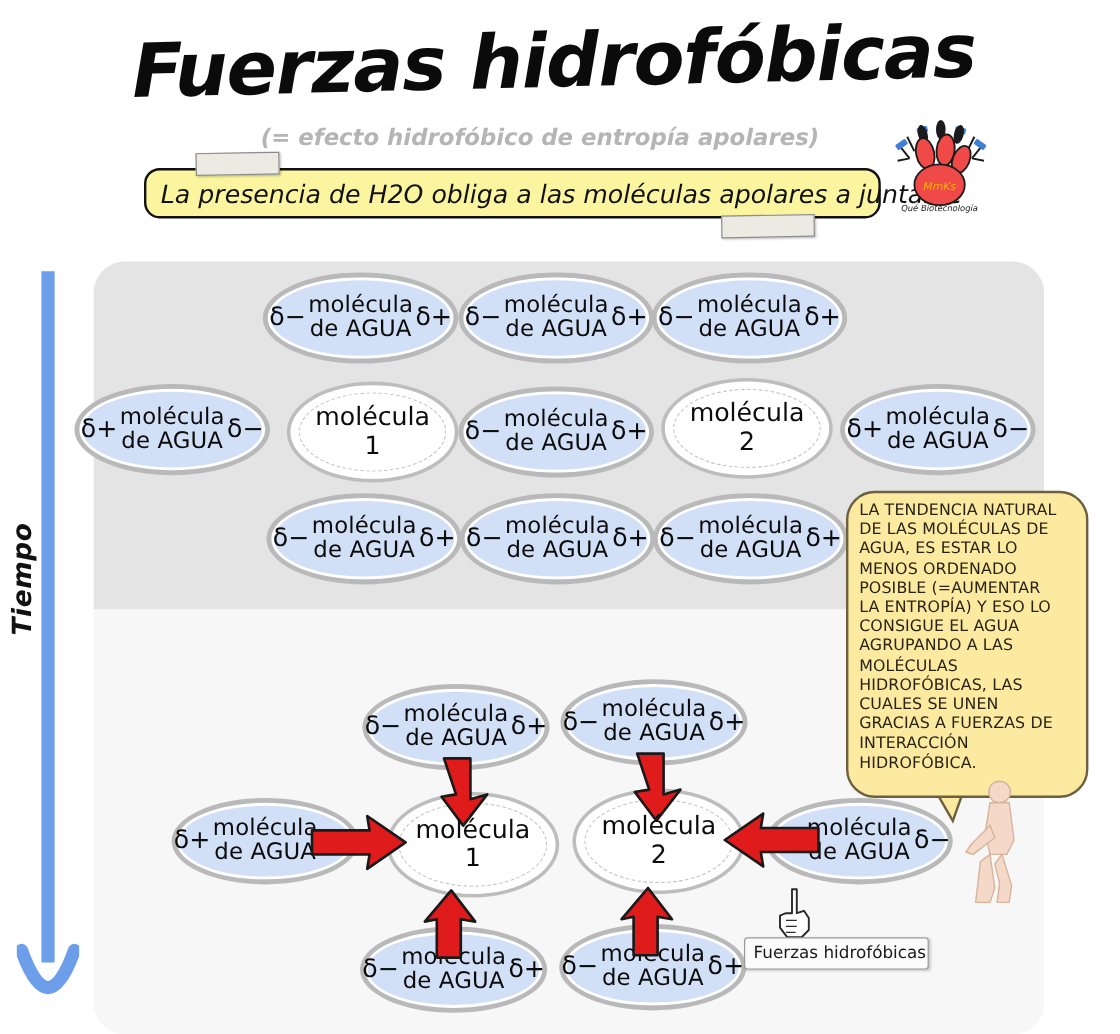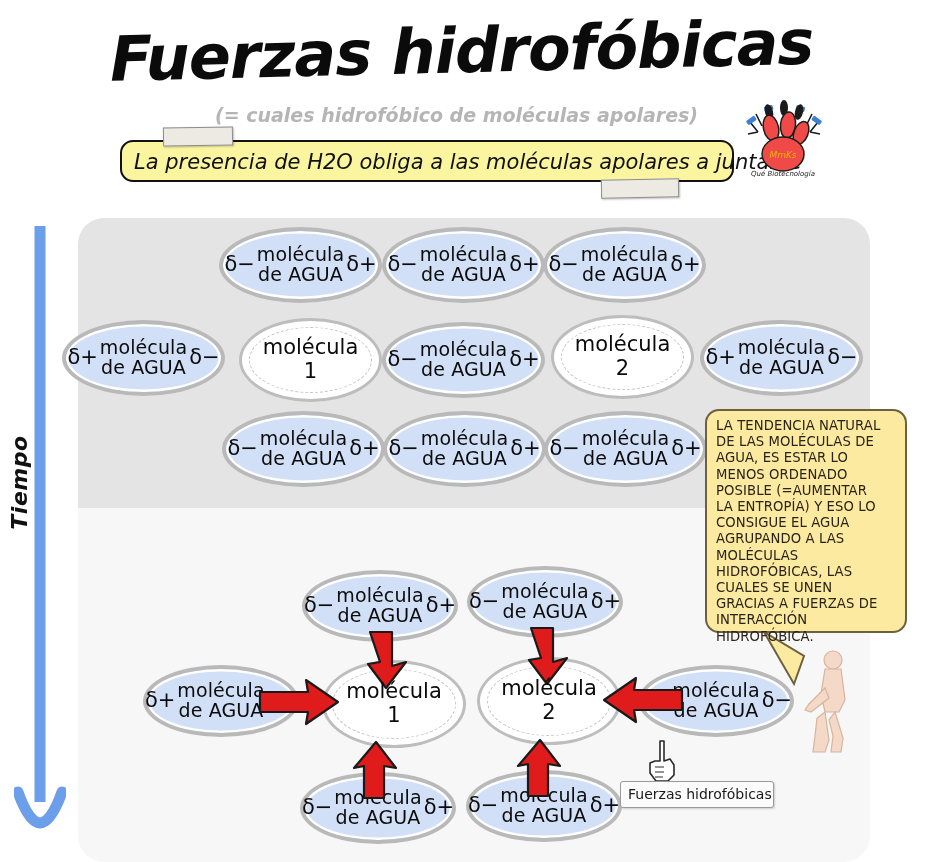--- a/index.html
+++ b/index.html
@@ -84,22 +84,22 @@
   .delta{font-size:21px;color:#0b0b0b;font-weight:500;}
   .wname{font-size:19px;color:#0b0b0b;text-align:center;letter-spacing:.1px;}
   .aname{font-size:21px;color:#0b0b0b;text-align:center;line-height:1.12;
          position:relative;z-index:2;}
 
   
   .arrow{position:absolute;}
 
   
   #callout{
-    position:absolute;left:705px;top:409px;width:202px;height:224px;
-    background:#fbeaa0;border:2px solid #6d6040;border-radius:14px;
+    position:absolute;left:705px;top:409px;width:202px;height:256px;
+    background:#fbeaa0;border:2px solid #6d6040;border-radius:24px;
     box-sizing:border-box;padding:7px 24px 0 9px;
   }
   #callout-text{
     font-size:13.2px;line-height:16.2px;color:#2a2317;letter-spacing:.1px;
     font-family:"DejaVu Sans","Liberation Sans",sans-serif;
     text-transform:uppercase;
   }
   #callout-tail{position:absolute;left:760px;top:630px;width:90px;height:60px;}
 
   
@@ -114,21 +114,21 @@
   }
   #tag-text{
     position:absolute;left:628px;top:784px;width:140px;height:20px;
     font-size:14px;color:#1a1a1a;line-height:20px;white-space:nowrap;
   }
 </style>
 </head>
 <body>
 
 <div id="title">Fuerzas hidrofóbicas</div>
-<div id="subtitle">(= cuales hidrofóbico de moléculas apolares)</div>
+<div id="subtitle">(= efecto hidrofóbico de entropía apolares)</div>
 
 <div id="banner"></div>
 <div class="tape" id="tape-a"></div>
 <div class="tape" id="tape-b"></div>
 <div id="banner-text">La presencia de H2O obliga a las moléculas apolares a juntarse</div>
 
 <svg id="logo" viewBox="0 0 92 98">
   <g stroke="#1a1a1a" stroke-width="1.6" fill="none">
     <path d="M20 44 L12 34 M20 44 L10 46 M24 38 L18 26"></path>
     <path d="M72 44 L80 34 M72 44 L82 46 M68 38 L74 26"></path>

